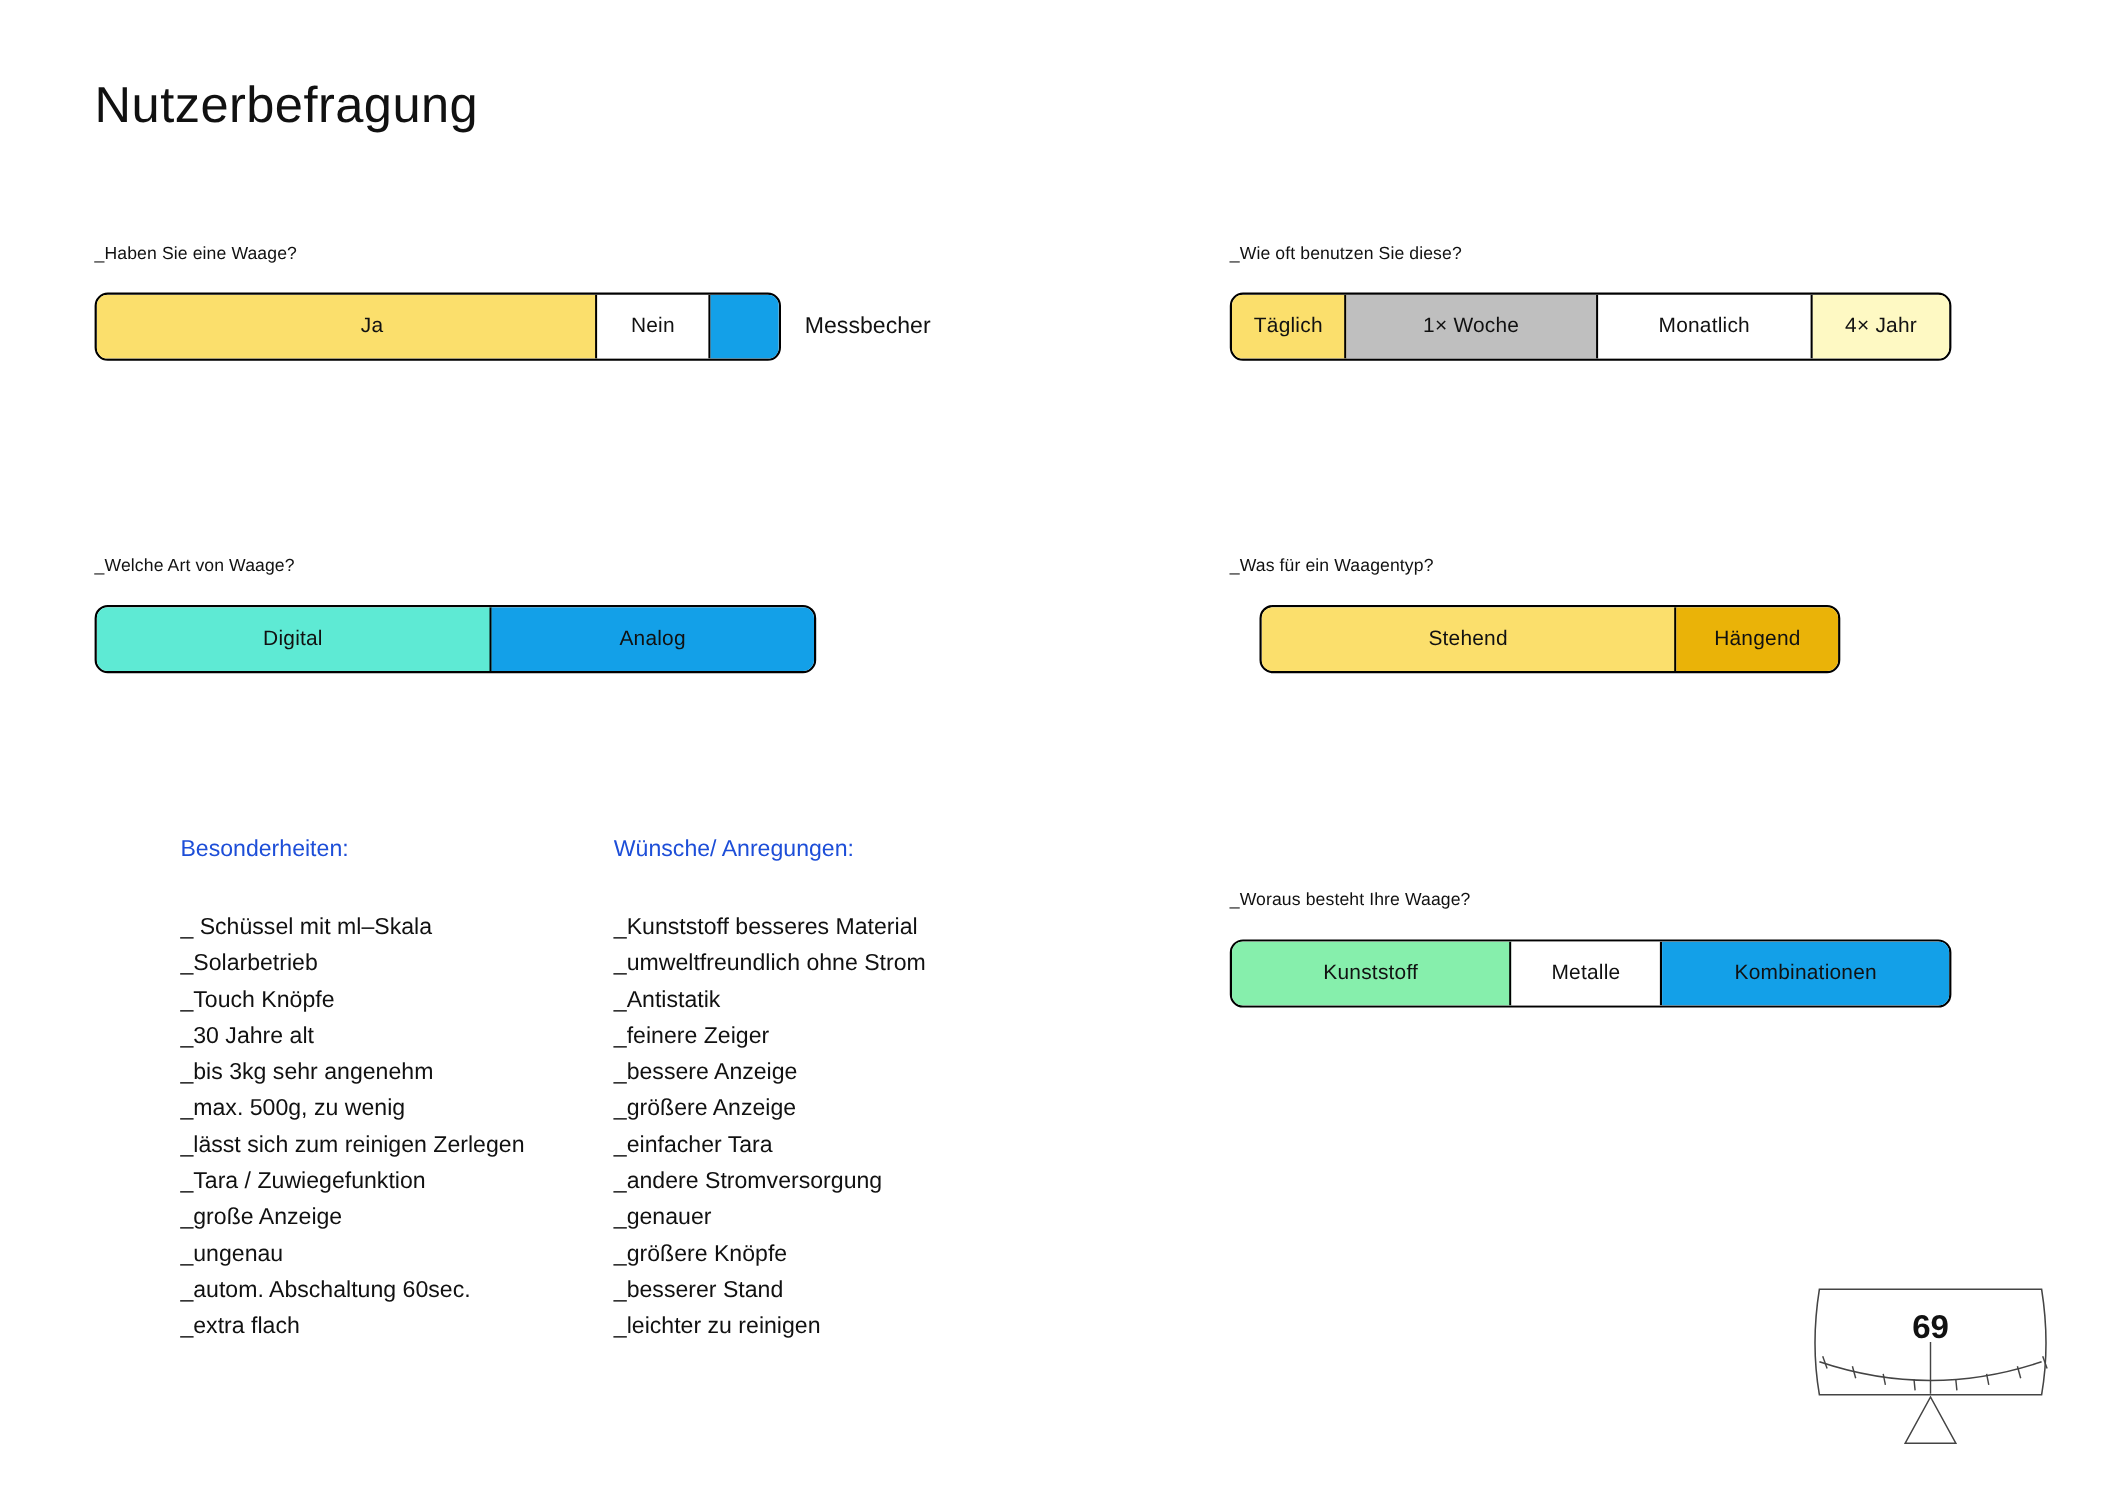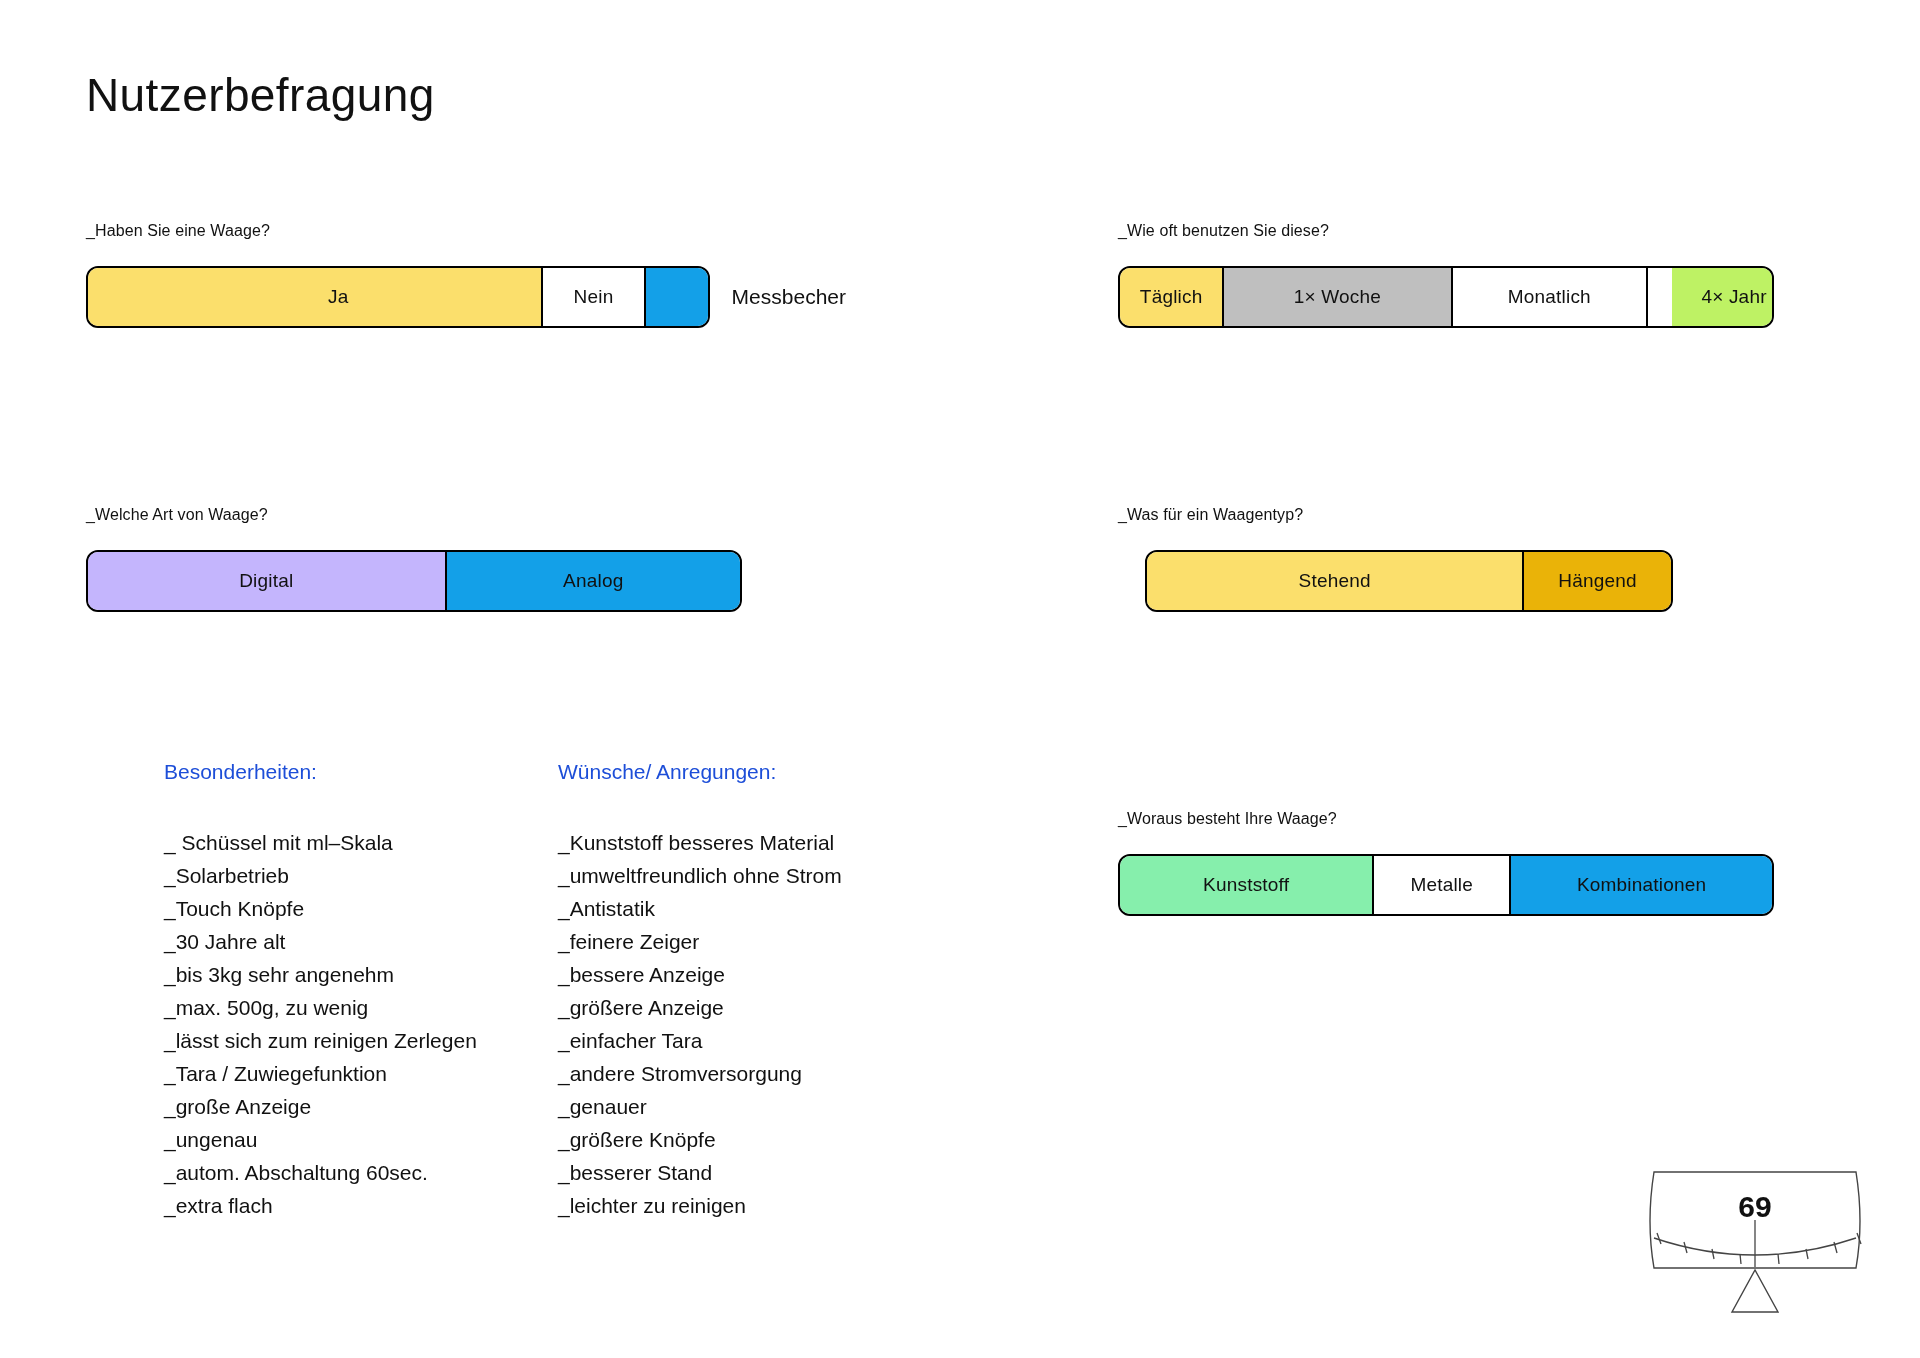--- a/index.html
+++ b/index.html
@@ -137,32 +137,32 @@
     <div class="bar" style="width:656px;">
         <div class="seg" style="flex: 0 0 16%; background: rgb(251, 223, 108);">
           <span>Täglich</span>
         </div>
         <div class="seg" style="flex: 0 0 35%; background: rgb(191, 191, 191);">
           <span>1× Woche</span>
         </div>
         <div class="seg" style="flex: 0 0 30%; background: rgb(255, 255, 255);">
           <span>Monatlich</span>
         </div>
-        <div class="seg" style="flex: 0 0 19%; background: #bef264; margin-left: 24px;">
+        <div class="seg" style="flex: 0 0 19%; background: #fef9c3;">
           <span>4× Jahr</span>
         </div>
       </div>
   </div>
 </div>
 
 <div class="qblock" id="q2" style="left:86px; top:506px; width:760px;">
   <div class="qlabel">_Welche Art von Waage?</div>
   <div class="bar-row">
     <div class="bar" style="width:656px;">
-        <div class="seg" style="flex: 0 0 55%; background: #c4b5fd;">
+        <div class="seg" style="flex: 0 0 55%; background: #5eead4;">
           <span>Digital</span>
         </div>
         <div class="seg" style="flex: 0 0 45%; background: rgb(19, 160, 232);">
           <span>Analog</span>
         </div>
       </div>
   </div>
 </div>
 
 <div class="qblock" id="q3" style="left:1118px; top:506px; width:660px;">

